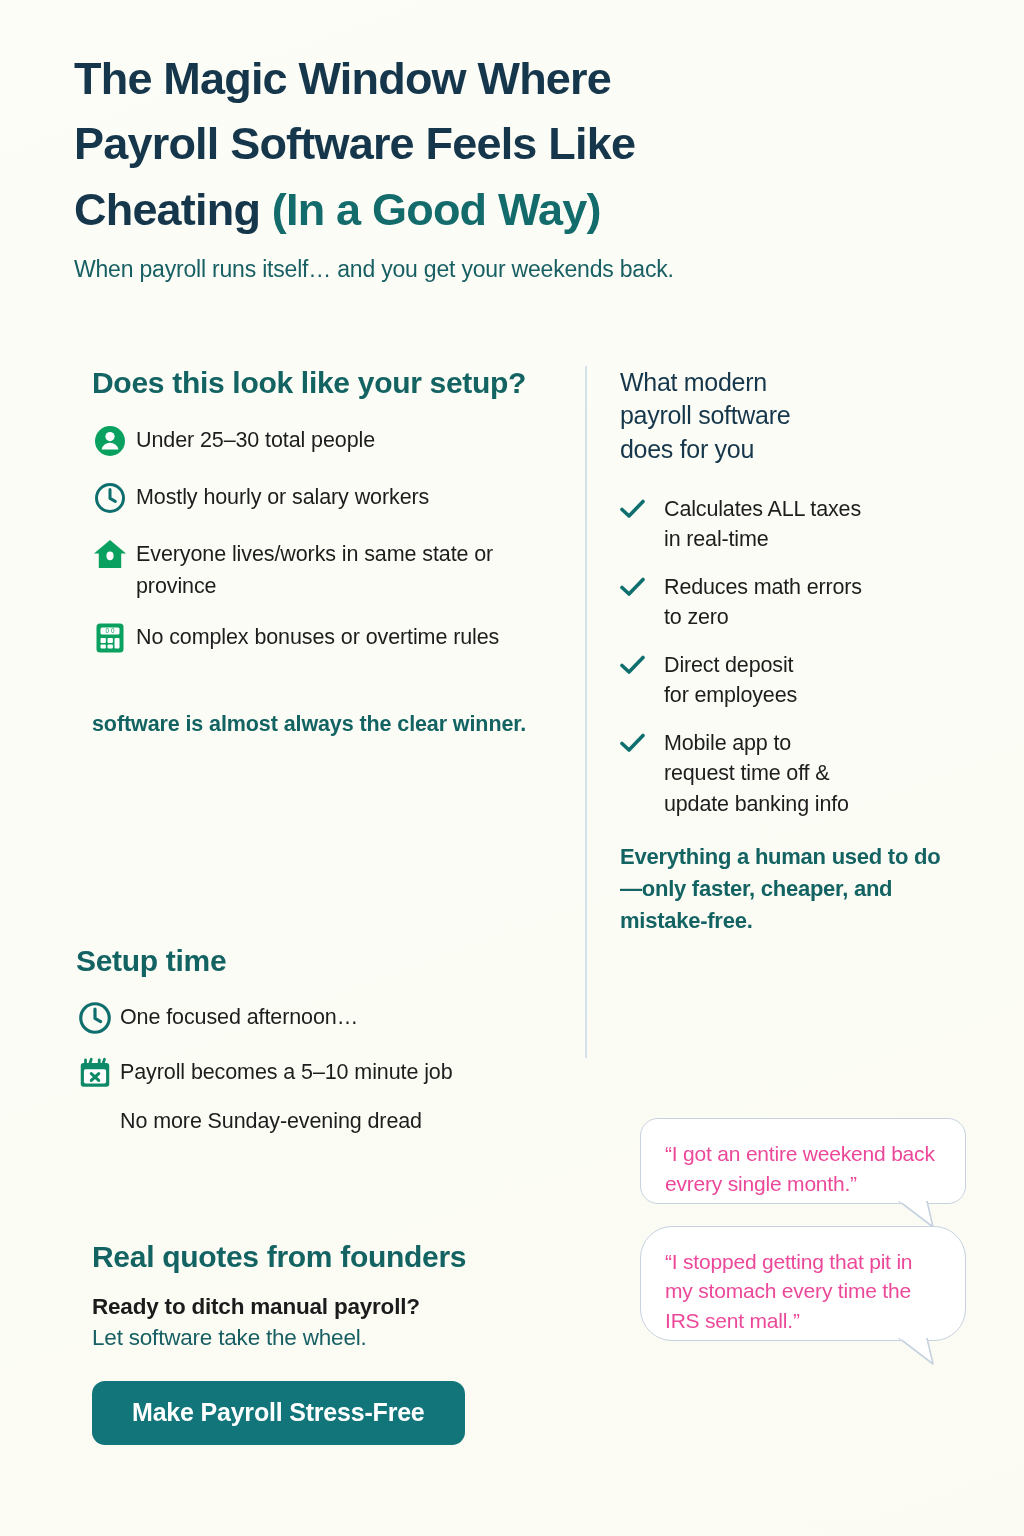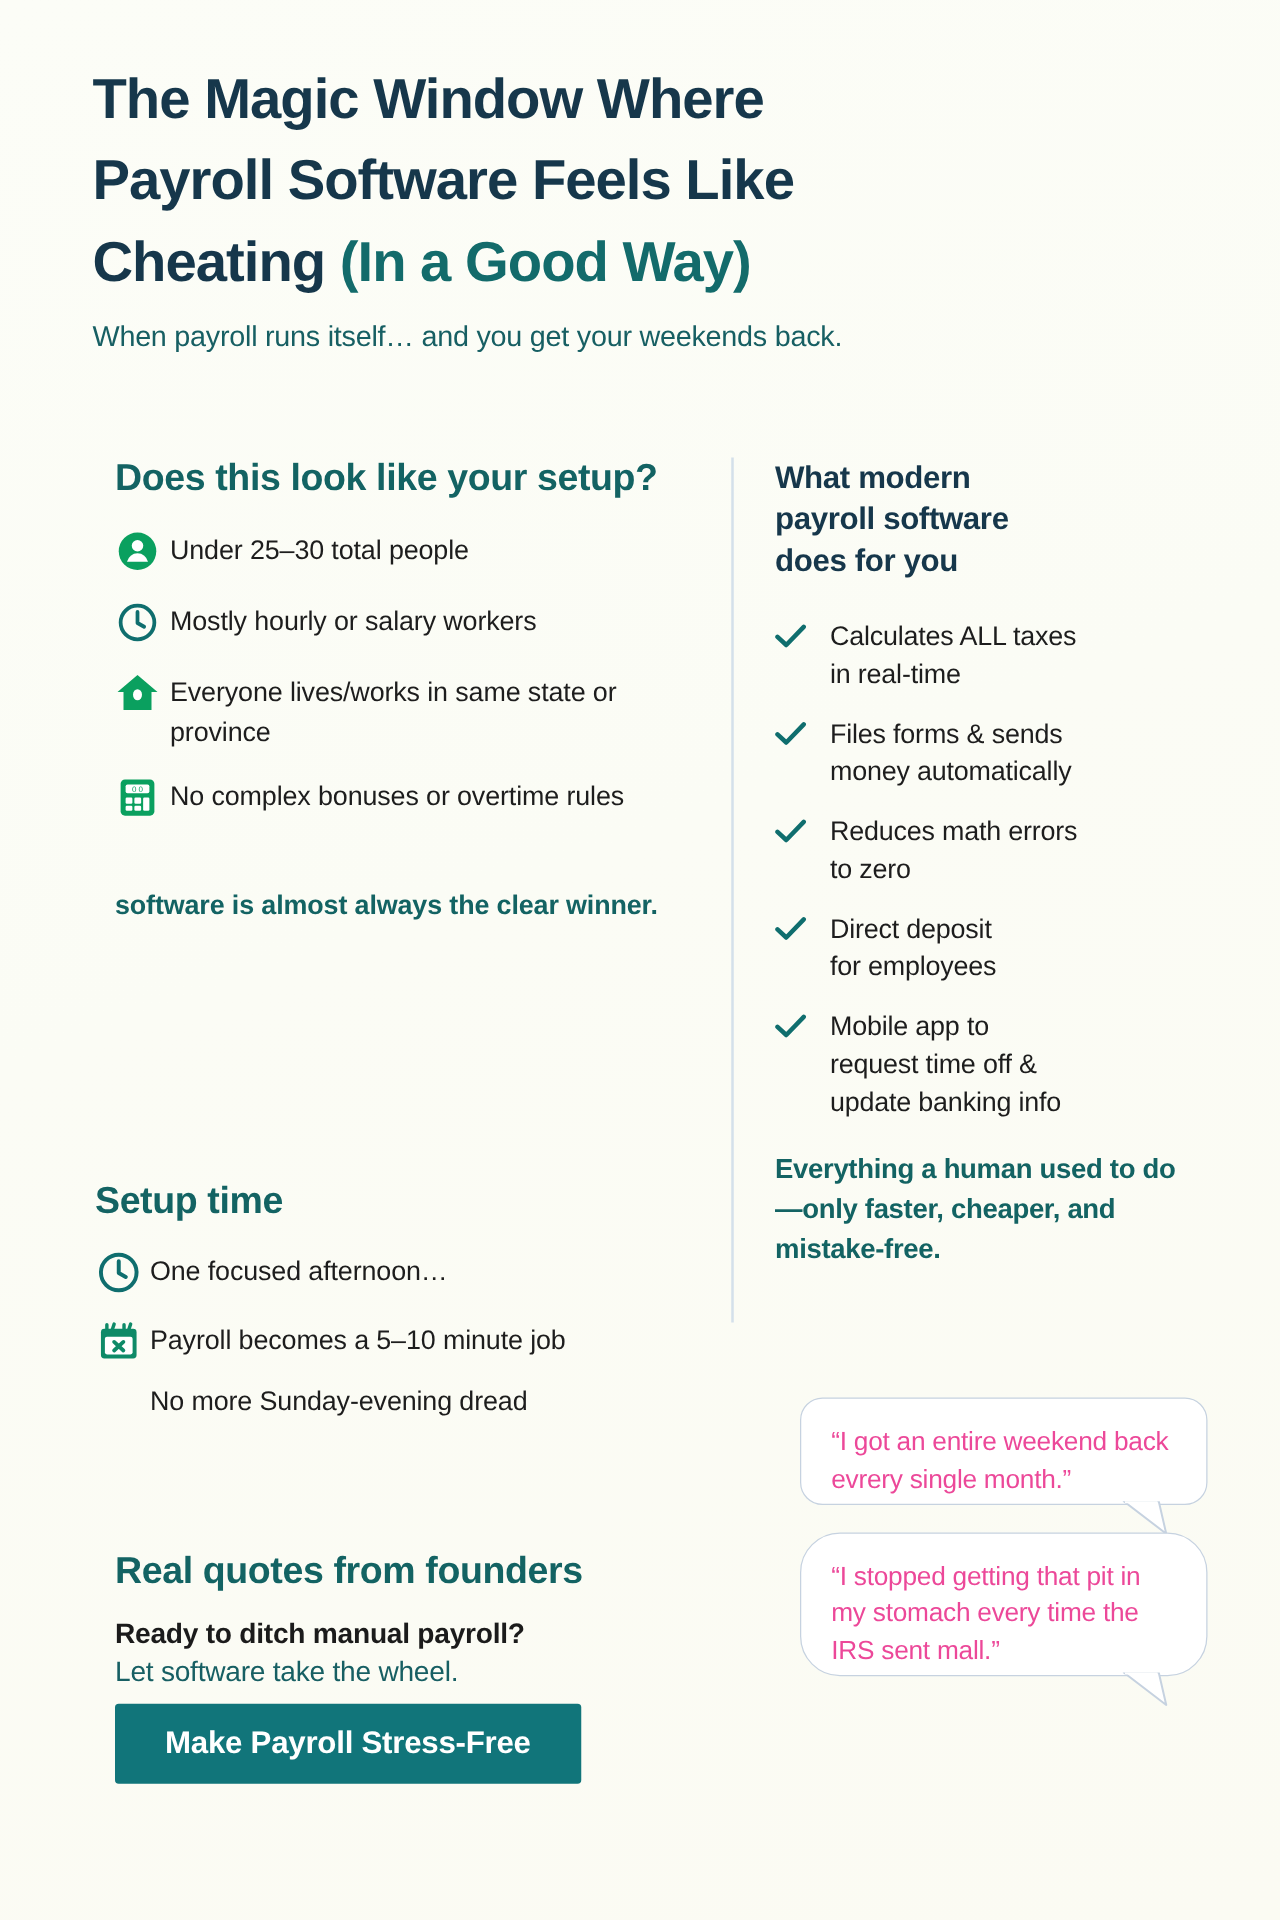--- a/index.html
+++ b/index.html
@@ -61,21 +61,21 @@
 
   
   .sec-head {
     font-size: 30px;
     font-weight: 700;
     color: #136363;
     letter-spacing: -0.3px;
   }
   .sec-head-dark {
     font-size: 25px;
-    font-weight: 700;
+    font-weight: 400;
     color: #16374b;
     line-height: 1.33;
     letter-spacing: -0.3px;
   }
 
   
   .left-col {
     position: absolute;
     left: 92px;
     top: 366px;
@@ -157,28 +157,28 @@
     letter-spacing: -0.2px;
   }
   .cta-line2 {
     margin-top: 5px;
     font-size: 22.5px;
     color: #175f63;
     letter-spacing: -0.2px;
   }
   .cta-btn {
     display: inline-block;
-    margin-top: 12px;
+    margin-top: 30px;
     background: #11757a;
     color: #ffffff;
     font-size: 25px;
     font-weight: 700;
     letter-spacing: -0.2px;
     padding: 17px 40px 18px 40px;
-    border-radius: 3px;
+    border-radius: 13px;
     border: none;
     cursor: pointer;
     font-family: "Liberation Sans", sans-serif;
   }
 
   
   .right-col {
     position: absolute;
     left: 620px;
     top: 366px;
@@ -382,31 +382,20 @@
           <svg width="25" height="20" viewBox="0 0 25 20">
             <path d="M2 10.5 L9 17 L23 2.5" fill="none" stroke="#0f6e6e" stroke-width="3.6" stroke-linecap="round" stroke-linejoin="round"></path>
           </svg>
         </span>
         <span class="benefit-text">
           <span>Calculates ALL taxes</span><br>
           <span>in real-time</span>
         </span>
       </div>
 
-      <div class="benefit-row">
-        <span class="benefit-check">
-          <svg width="25" height="20" viewBox="0 0 25 20">
-            <path d="M2 10.5 L9 17 L23 2.5" fill="none" stroke="#0f6e6e" stroke-width="3.6" stroke-linecap="round" stroke-linejoin="round"></path>
-          </svg>
-        </span>
-        <span class="benefit-text">
-          <span>Files forms &amp; sends</span><br>
-          <span>money automatically</span>
-        </span>
-      </div>
 
       <div class="benefit-row">
         <span class="benefit-check">
           <svg width="25" height="20" viewBox="0 0 25 20">
             <path d="M2 10.5 L9 17 L23 2.5" fill="none" stroke="#0f6e6e" stroke-width="3.6" stroke-linecap="round" stroke-linejoin="round"></path>
           </svg>
         </span>
         <span class="benefit-text">
           <span>Reduces math errors</span><br>
           <span>to zero</span>

